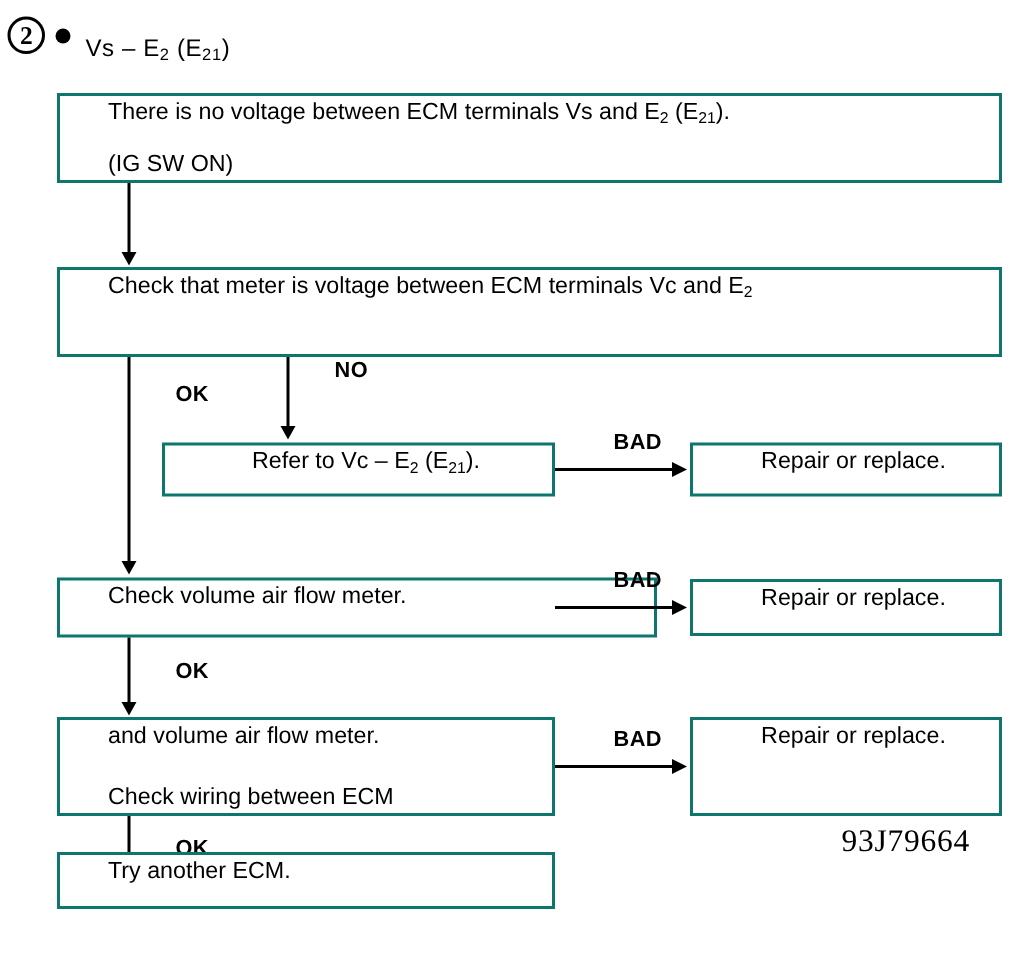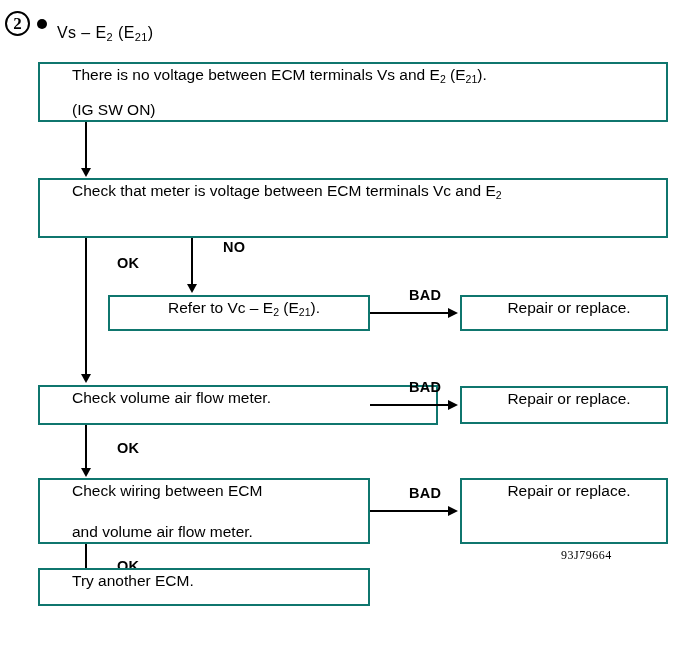--- a/index.html
+++ b/index.html
@@ -121,21 +121,21 @@
     font-weight: bold;
     letter-spacing: 0.3px;
     white-space: nowrap;
     margin-left: 16px;
   }
 
   
   .refcode {
     position: absolute;
     font-family: "Liberation Serif", serif;
-    font-size: 12px;
+    font-size: 21px;
     letter-spacing: 0.5px;
     white-space: nowrap;
   }
 </style>
 </head>
 <body>
 
 <div id="page">
 
   <div class="hdr-circle">
@@ -188,22 +188,22 @@
 
   <div class="box center" style="left:460px; top:386px; width:208px; height:38px;">
     <div class="ln">Repair or replace.</div>
   </div>
 
   <div class="vline" style="left:85px; top:425px; height:45px;"></div>
   <div class="arrow-down" style="left:81px; top:468px;"></div>
   <div class="elabel" style="left:101px; top:440px;">OK</div>
 
   <div class="box" style="left:38px; top:478px; width:332px; height:66px;">
+    <div class="ln">and volume air flow meter.</div>
     <div class="ln">Check wiring between ECM</div>
-    <div class="ln">and volume air flow meter.</div>
   </div>
 
   <div class="hline" style="left:370px; top:510px; width:80px;"></div>
   <div class="arrow-right" style="left:448px; top:506px;"></div>
   <div class="elabel" style="left:393px; top:485px;">BAD</div>
 
   <div class="box center" style="left:460px; top:478px; width:208px; height:66px;">
     <div class="ln">Repair or replace.</div>
   </div>
 

